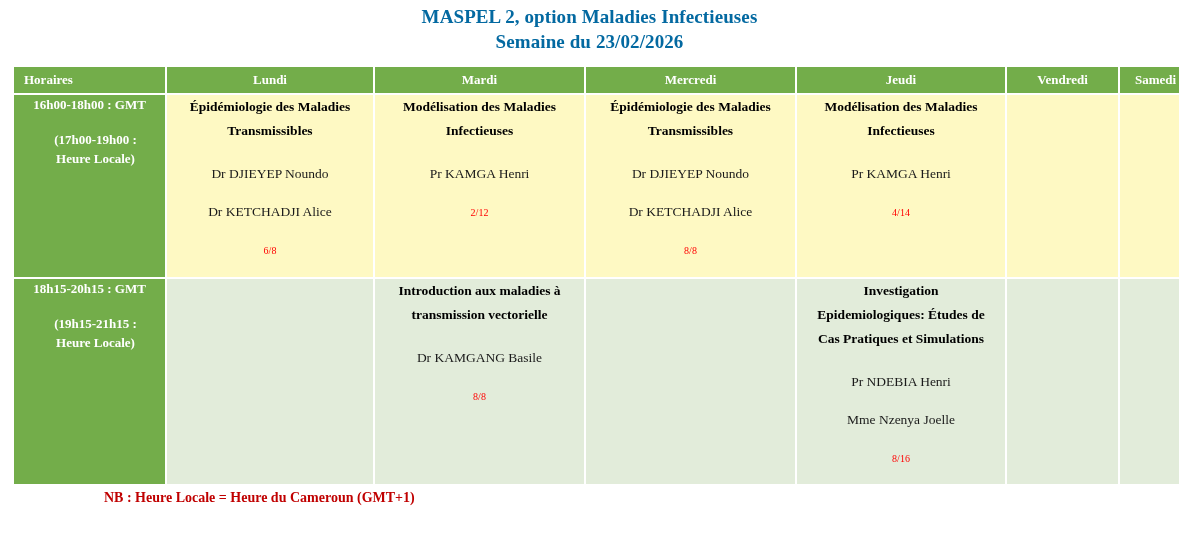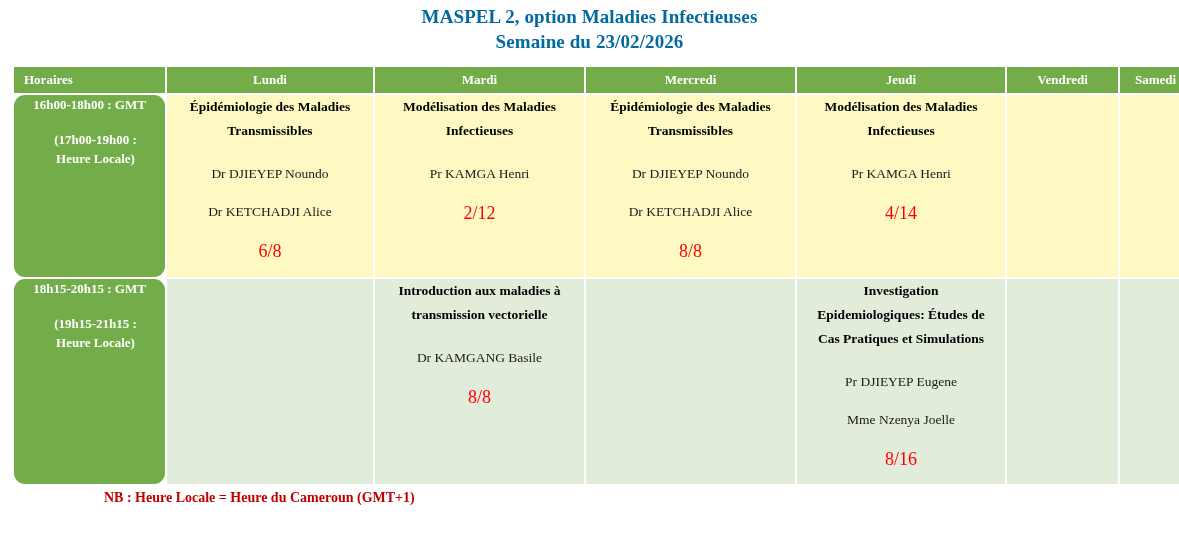--- a/index.html
+++ b/index.html
@@ -62,21 +62,20 @@
 
   
   .time-cell {
     background: #73ad4a;
     color: #ffffff;
     font-size: 13px;
     font-weight: bold;
     text-align: center;
     padding: 9px 4px 4px 4px;
     line-height: 19px;
-    border-radius: 11px;
   }
   .time-cell .gmt {
     display: block;
     margin-bottom: 16px;
   }
   .time-cell .local {
     display: block;
     padding-left: 12px;
   }
 
@@ -98,21 +97,21 @@
   .teacher {
     color: #1a1a1a;
     font-size: 13.5px;
     line-height: 22px;
     display: block;
     margin-top: 16px;
   }
   .teacher.first-teacher { margin-top: 20px; }
   .progress {
     color: #ff0000;
-    font-size: 18px;
+    font-size: 10px;
     line-height: 22px;
     display: block;
     margin-top: 17px;
   }
 
   .row-a .slot-cell { height: 182px; }
   .row-b .slot-cell { height: 205px; }
   .row-a .time-cell { height: 182px; }
   .row-b .time-cell { height: 205px; }
 
@@ -223,21 +222,21 @@
         </td>
 
         <td class="slot-cell">
           <span class="course-title"></span>
         </td>
 
         <td class="slot-cell">
           <span class="course-title">Investigation</span>
           <span class="course-title">Epidemiologiques: Études de</span>
           <span class="course-title">Cas Pratiques et Simulations</span>
-          <span class="teacher first-teacher">Pr DJIEYEP Eugene</span>
+          <span class="teacher first-teacher">Pr NDEBIA Henri</span>
           <span class="teacher">Mme Nzenya Joelle</span>
           <span class="progress">8/16</span>
         </td>
 
         <td class="slot-cell">
           <span class="course-title"></span>
         </td>
 
         <td class="slot-cell">
           <span class="course-title"></span>

